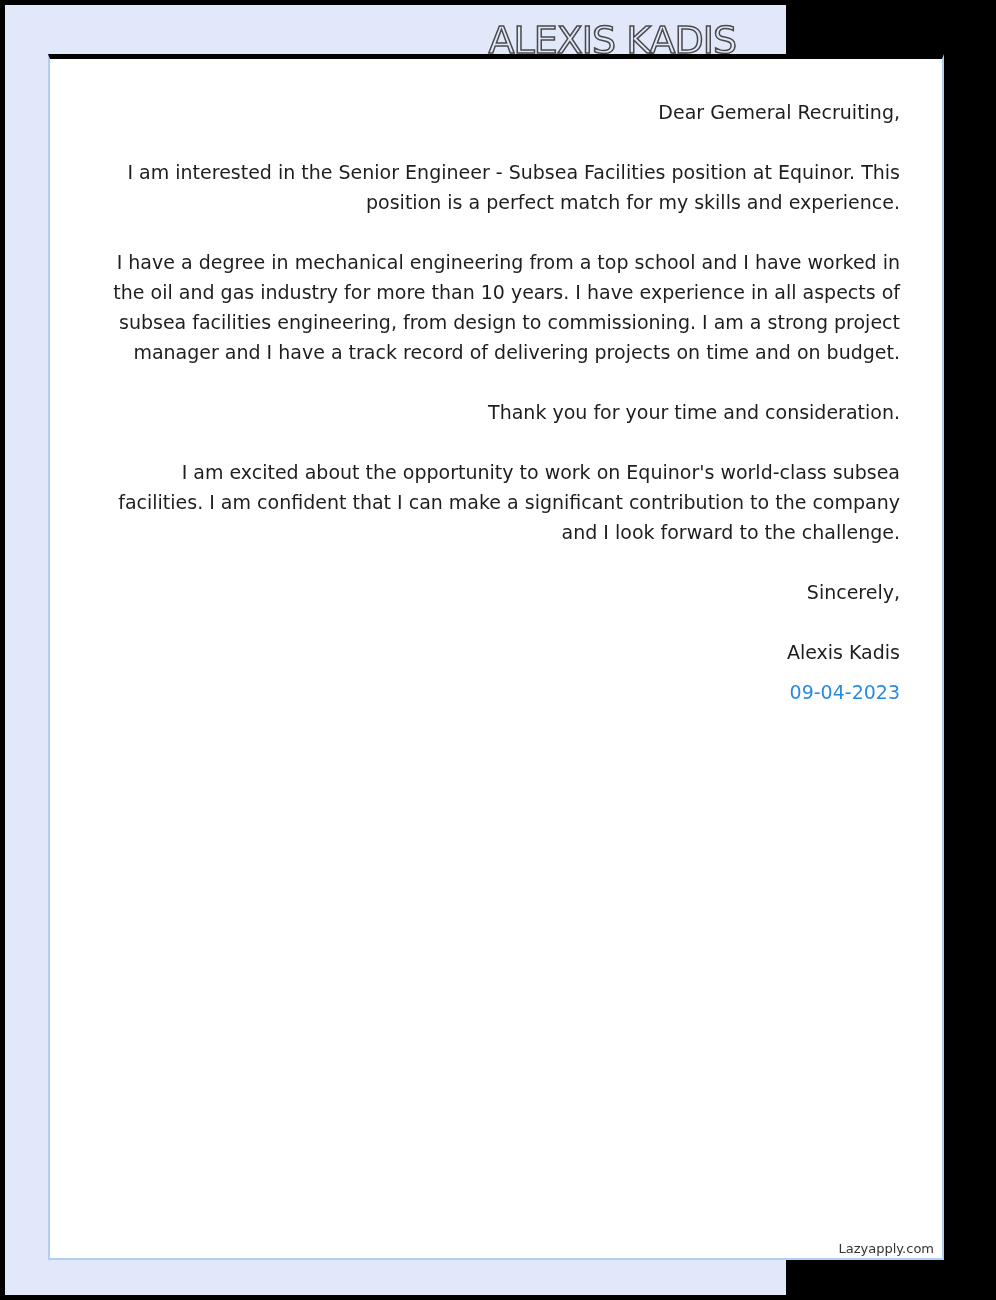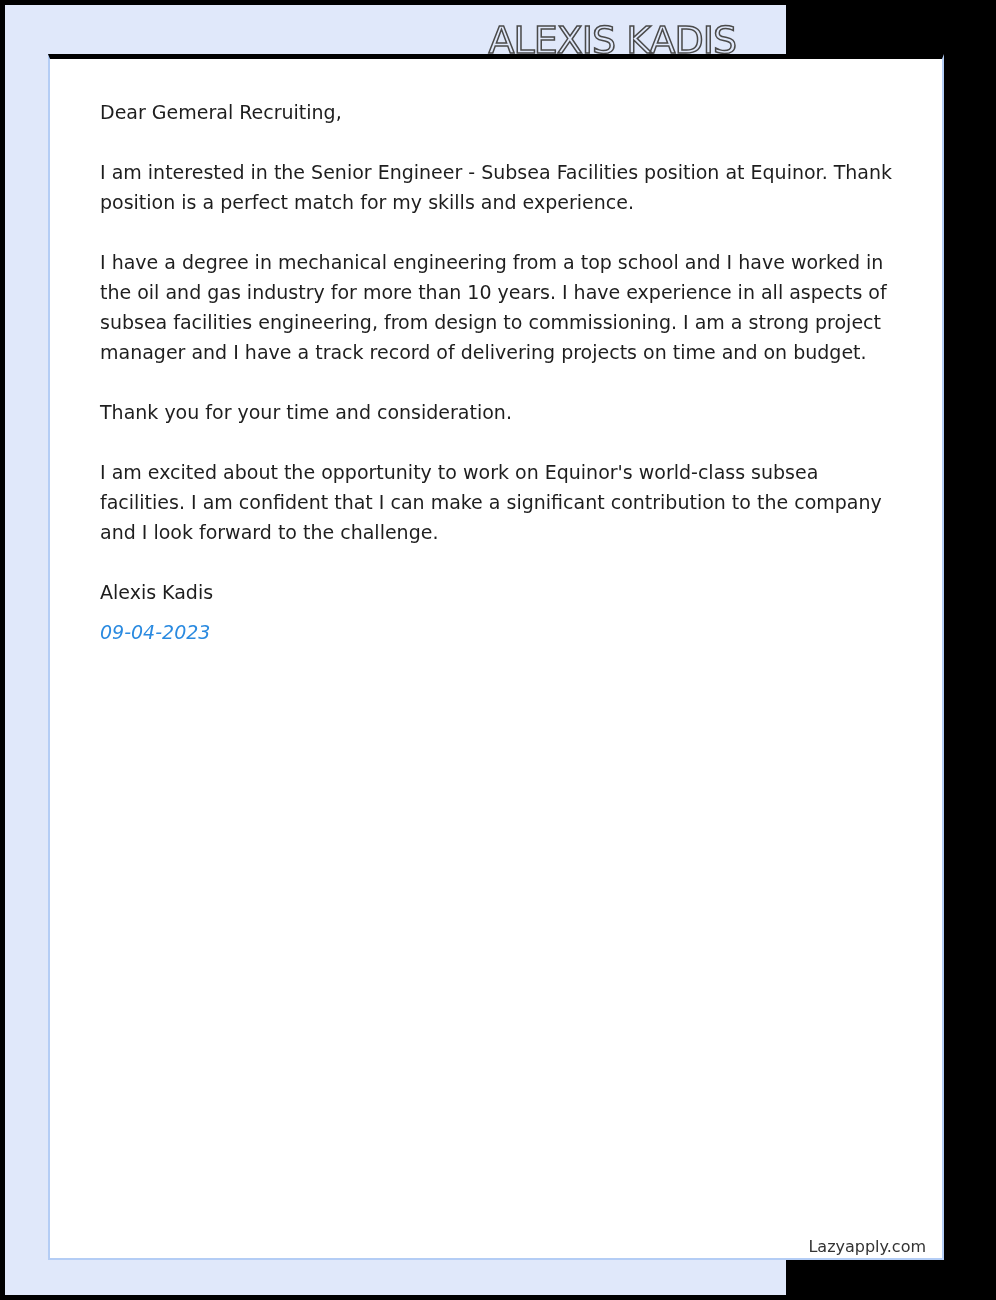--- a/index.html
+++ b/index.html
@@ -52,48 +52,49 @@
       position: absolute;
       left: 50px;
       top: 38px;
       width: 800px;
       font-size: 19px;
       line-height: 30px;
       color: #1e1e1e;
     }
     .body p {
       margin: 0 0 30px 0;
+      text-align: right;
     }
     .body p.sig-name {
       margin: 0 0 10px 0;
     }
     .date {
       color: #2a8ae0;
       margin: 0;
-      font-style: italic;
     }
     .footer {
       position: absolute;
-      right: 16px;
+      right: 8px;
       bottom: 2px;
-      font-size: 16px;
+      font-size: 13px;
       color: #333;
     }
   </style>
 </head>
 <body>
 
 <div class="frame">
   <div class="title">ALEXIS KADIS</div>
 
   <div class="page">
     <div class="body">
       <p>Dear Gemeral Recruiting,</p>
-      <p>I am interested in the Senior Engineer - Subsea Facilities position at Equinor. Thank position is a perfect match for my skills and experience.</p>
+      <p>I am interested in the Senior Engineer - Subsea Facilities position at Equinor. This position is a perfect match for my skills and experience.</p>
       <p>I have a degree in mechanical engineering from a top school and I have worked in the oil and gas industry for more than 10 years. I have experience in all aspects of subsea facilities engineering, from design to commissioning. I am a strong project manager and I have a track record of delivering projects on time and on budget.</p>
       <p>Thank you for your time and consideration.</p>
       <p>I am excited about the opportunity to work on Equinor's world-class subsea facilities. I am confident that I can make a significant contribution to the company and I look forward to the challenge.</p>
+      <p>Sincerely,</p>
       <p class="sig-name">Alexis Kadis</p>
       <p class="date">09-04-2023</p>
     </div>
     <div class="footer">Lazyapply.com</div>
   </div>
 </div>
 
 </body></html>

